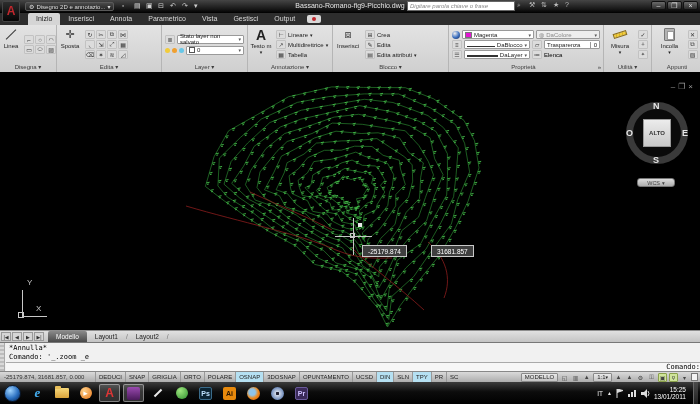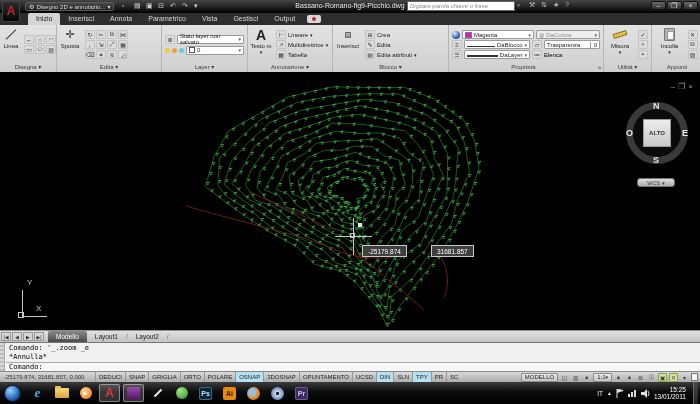--- a/index.html
+++ b/index.html
@@ -106,21 +106,21 @@
   .mtab.active { background:linear-gradient(#8a8a8a,#4a4a4a); color:#fff; border-radius:2px 2px 0 0; margin-left:4px; }
   .slash { color:#777; }
 
   
   .cmd { position:absolute; top:342px; left:0; width:700px; height:29px; background:#f1f1f1;
     border-top:1px solid #777; font-family:"DejaVu Sans Mono", monospace; font-size:7px; color:#000; }
   .cmd .grip { position:absolute; left:0; top:0; width:5px; height:29px;
     background:repeating-linear-gradient(#d9d9d9 0 2px,#bdbdbd 2px 4px); border-right:1px solid #aaa; }
   .cmd .hist { position:absolute; left:6px; right:0; top:1px; height:18px; line-height:9px; padding-left:3px; }
   .cmd .prompt { position:absolute; left:6px; right:0; bottom:0; height:9px; line-height:9px;
-    border-top:1px solid #aaa; padding-left:3px; background:#f7f7f7; }
+    border-top:1px solid #aaa; padding-left:3px; background:#f7f7f7;text-align:right; }
 
   
   .status { position:absolute; top:371px; left:0; width:700px; height:11px;
     background:linear-gradient(#dadada,#adadad); border-top:1px solid #888;
     display:flex; align-items:stretch; font-size:6px; color:#222; }
   .coords { width:95px; display:flex; align-items:center; padding-left:4px; color:#333; }
   .tg { display:flex; align-items:center; padding:0 3px; border-left:1px solid #989898; }
   .tg.active { background:#b5e0f2; }
   .sright { margin-left:auto; display:flex; align-items:center; gap:2px; padding-right:2px; }
   .sbtn { border:1px solid #8a8a8a; background:linear-gradient(#e9e9e9,#c4c4c4);
@@ -479,22 +479,22 @@
     <span class="mtab active">Modello</span>
     <span class="mtab">Layout1</span>
     <span class="slash">/</span>
     <span class="mtab">Layout2</span>
     <span class="slash">/</span>
   </div>
 
   <div class="cmd">
     <div class="grip"></div>
     <div class="hist">
+      <div>*Annulla*</div>
       <div>Comando: '_.zoom _e</div>
-      <div>*Annulla*</div>
     </div>
     <div class="prompt">Comando:</div>
   </div>
 
   <div class="status">
     <span class="coords">-25179.874, 31681.857, 0.000</span>
     <span class="tg">DEDUCI</span>
     <span class="tg">SNAP</span>
     <span class="tg">GRIGLIA</span>
     <span class="tg">ORTO</span>

